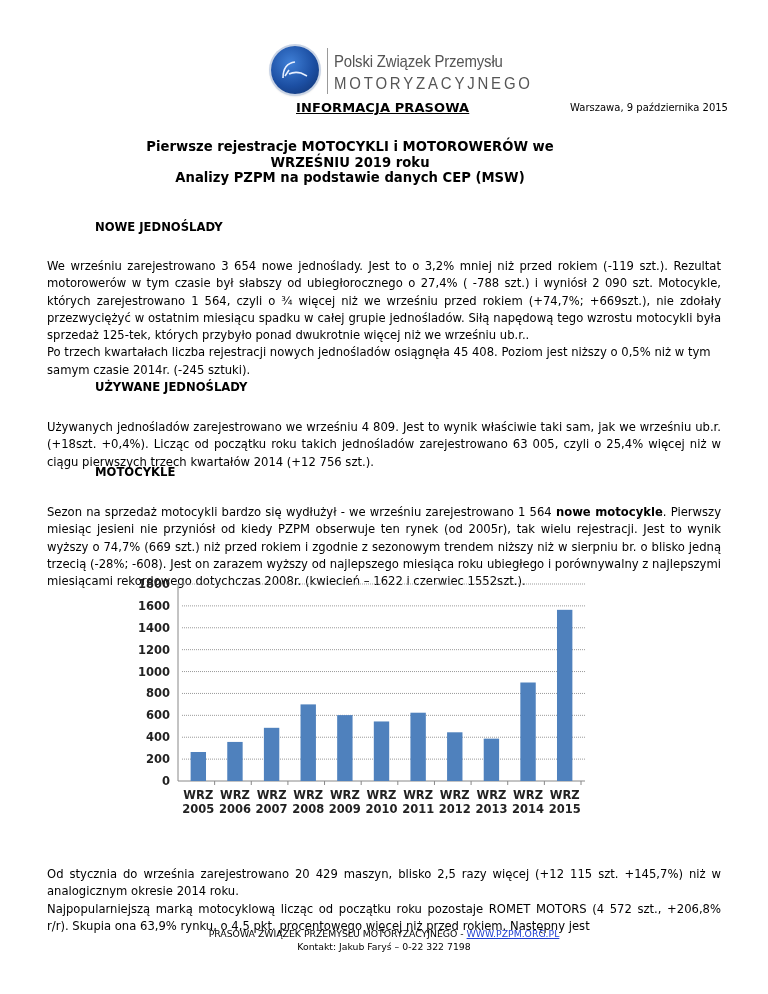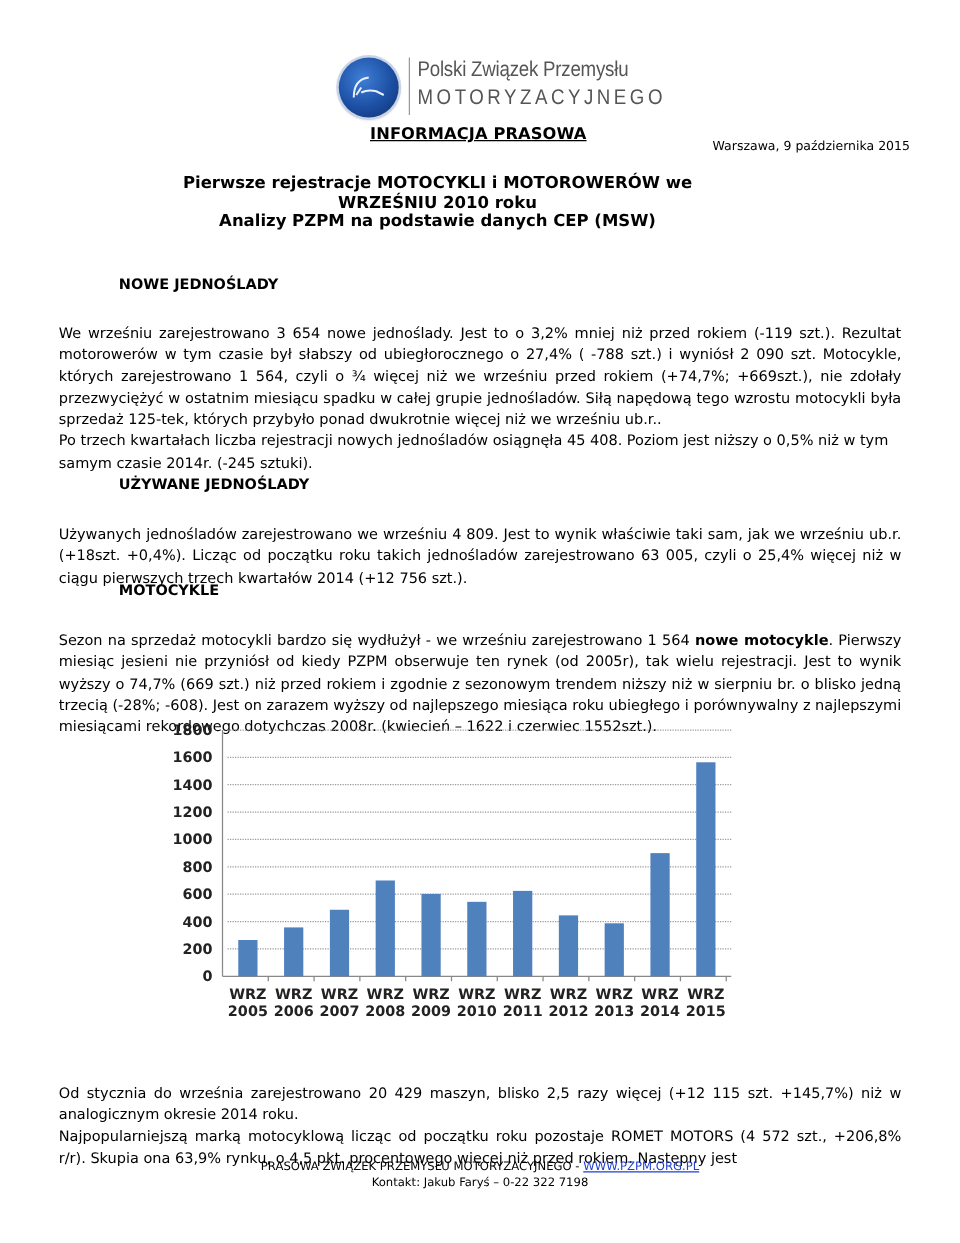--- a/index.html
+++ b/index.html
@@ -1,27 +1,27 @@
 <!DOCTYPE html>
 <html><head>
 <meta charset="utf-8">
 <style>
   html, body { margin:0; padding:0; background:#fff; }
   body { width:768px; height:994px; position:relative; overflow:hidden;
          font-family:"DejaVu Sans", sans-serif; color:#000; }
-  .logo { position:absolute; left:271px; top:46px; display:flex; align-items:flex-start; }
+  .logo { position:absolute; left:271px; top:46px; display:flex; align-items:flex-end; }
   .logo-circle { width:48px; height:48px; border-radius:50%;
     background:radial-gradient(circle at 40% 35%, #3f7fd6 0%, #1c4fa3 55%, #0f2f6b 100%);
     box-shadow:0 0 0 2px #c9d4e6, 0 1px 3px rgba(0,0,0,.4); position:relative; }
   .logo-circle svg { position:absolute; left:8px; top:12px; }
   .logo-sep { width:1px; height:46px; background:#9a9a9a; margin-left:8px; margin-right:6px; }
   .logo-text1 { font-family:"Liberation Sans", sans-serif; font-size:17px; color:#555; letter-spacing:-0.2px; transform:scaleX(0.88); transform-origin:left; white-space:nowrap; }
   .logo-text2 { font-family:"Liberation Sans", sans-serif; font-size:17px; color:#555; letter-spacing:3.2px; transform:scaleX(0.88); transform-origin:left; white-space:nowrap; margin-top:2px; }
   .press { position:absolute; left:296px; top:100px; font-weight:bold; font-size:13px; text-decoration:underline; letter-spacing:0.1px; }
-  .date { position:absolute; right:40px; top:112px; font-size:10px; }
+  .date { position:absolute; right:40px; top:102px; font-size:10px; }
   .headline { position:absolute; left:0; width:700px; top:139px; text-align:center; font-weight:bold; font-size:13.2px; line-height:15.5px; }
   .sec-title { position:absolute; left:47px; font-weight:bold; font-size:11.6px;margin-left:48px; }
   .para { position:absolute; left:47px; width:674px; font-size:11.6px; line-height:17.3px; text-align:justify;margin-top:24px; }
   .para p { margin:0; }
   .chart { position:absolute; left:130px; top:576px; }
   .footer { position:absolute; left:0; width:768px; top:928px; text-align:center; font-size:9.3px; line-height:12.5px; }
   .footer a { color:#1f3fd1; text-decoration:underline; }
 </style>
 </head>
 <body>
@@ -37,21 +37,21 @@
     <div class="logo-text1">Polski Związek Przemysłu</div>
     <div class="logo-text2">MOTORYZACYJNEGO</div>
   </div>
 </div>
 
 <div class="press">INFORMACJA PRASOWA</div>
 <div class="date">Warszawa, 9 października 2015</div>
 
 <div class="headline">
   <div>Pierwsze rejestracje MOTOCYKLI i MOTOROWERÓW we</div>
-  <div>WRZEŚNIU 2010 roku</div>
+  <div>WRZEŚNIU 2019 roku</div>
   <div>Analizy PZPM na podstawie danych CEP (MSW)</div>
 </div>
 
 <div class="sec-title" style="top:220px">NOWE JEDNOŚLADY</div>
 <div class="para" style="top:234px">
   <p>We wrześniu zarejestrowano 3 654 nowe jednoślady. Jest to o 3,2% mniej niż przed rokiem (-119 szt.). Rezultat motorowerów w tym czasie był słabszy od ubiegłorocznego o 27,4% ( -788 szt.)  i wyniósł 2 090 szt. Motocykle, których zarejestrowano 1 564, czyli o ¾ więcej niż we wrześniu przed rokiem  (+74,7%; +669szt.), nie zdołały przezwyciężyć w ostatnim miesiącu spadku w całej grupie jednośladów. Siłą napędową tego wzrostu motocykli była sprzedaż 125-tek, których przybyło ponad dwukrotnie więcej niż we wrześniu ub.r..</p>
   <p style="text-align:left">Po trzech kwartałach liczba rejestracji nowych jednośladów osiągnęła 45 408. Poziom jest niższy o 0,5% niż w tym samym czasie 2014r. (-245 sztuki).</p>
 </div>
 
 <div class="sec-title" style="top:380px">UŻYWANE JEDNOŚLADY</div>

